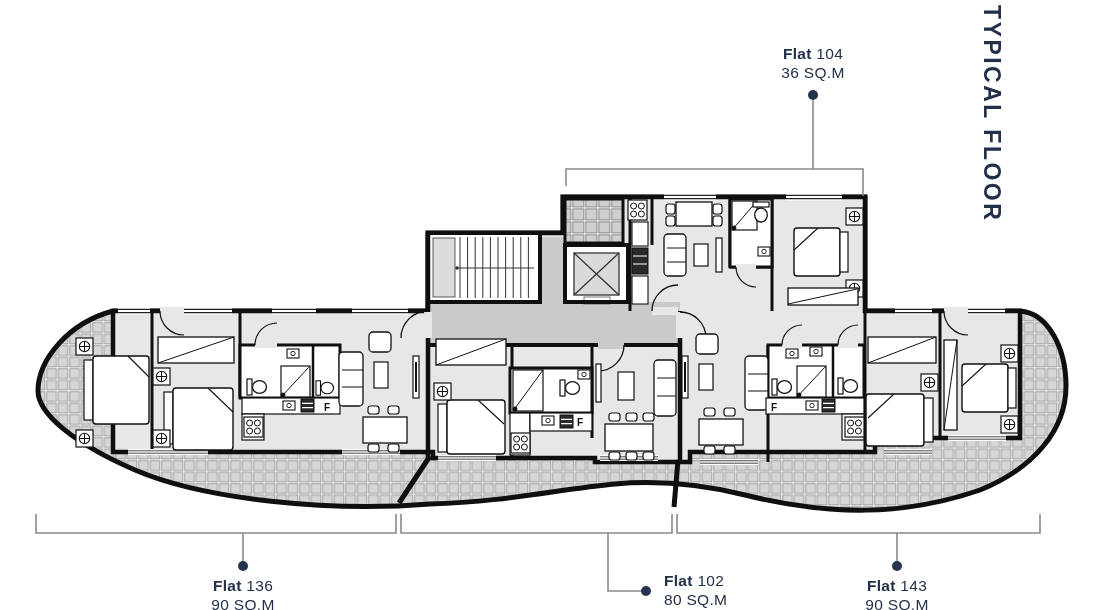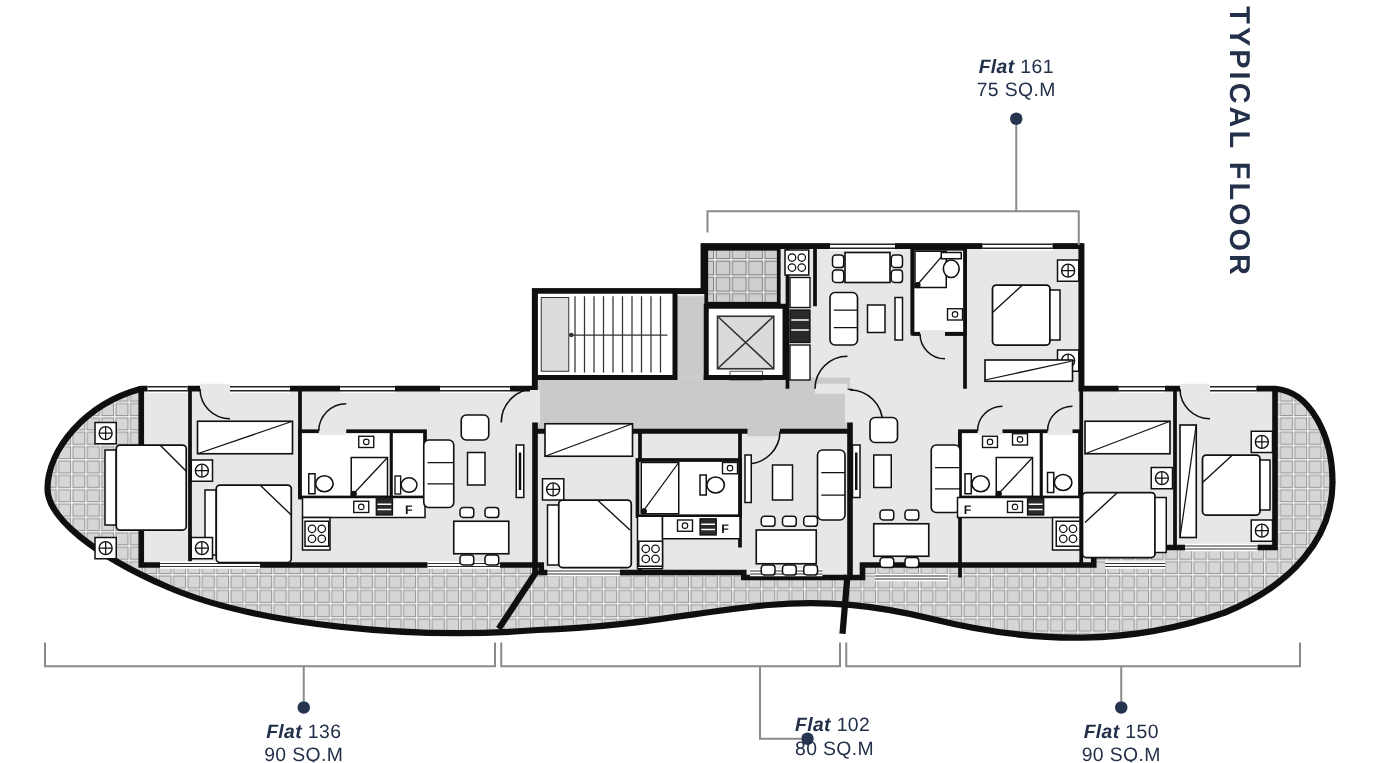--- a/index.html
+++ b/index.html
@@ -1,20 +1,20 @@
 <!DOCTYPE html>
 <html><head>
 <meta charset="utf-8">
 <style>
   html,body{margin:0;padding:0;background:#fff;}
   #stage{position:relative;width:1105px;height:610px;background:#ffffff;overflow:hidden;
          font-family:"Liberation Sans", sans-serif;}
   #plan-svg{position:absolute;left:0;top:0;}
   .lbl{position:absolute;color:#233049;font-size:15.5px;line-height:19px;letter-spacing:.3px;}
-  .lbl .bold{font-weight:bold;font-style:italic;}
+  .lbl .bold{font-weight:bold;}
   .lbl.centered{text-align:center;}
   #title{position:absolute;left:1005px;top:5px;transform:rotate(90deg);transform-origin:0 0;
          white-space:nowrap;font-weight:bold;font-size:23px;letter-spacing:2.5px;color:#233049;}
 </style>
 </head>
 <body>
 
 <div id="stage">
 
   <svg id="plan-svg" width="1105" height="610" viewBox="0 0 1105 610">
@@ -338,32 +338,32 @@
       <circle cx="813" cy="95" r="5"></circle>
       <circle cx="243" cy="566" r="5"></circle>
       <circle cx="646" cy="591" r="5"></circle>
       <circle cx="897" cy="566" r="5"></circle>
     </g>
   </svg>
 
   <div id="title">TYPICAL FLOOR</div>
 
   <div class="lbl centered" style="left:748px;top:44px;width:130px;">
-    <div><span class="bold">Flat</span>&nbsp;<span>161</span></div>
-    <div>75 SQ.M</div>
+    <div><span class="bold">Flat</span>&nbsp;<span>104</span></div>
+    <div>36 SQ.M</div>
   </div>
 
   <div class="lbl centered" style="left:178px;top:576px;width:130px;">
     <div><span class="bold">Flat</span>&nbsp;<span>136</span></div>
     <div>90 SQ.M</div>
   </div>
 
-  <div class="lbl" style="left:636px;top:571px;">
+  <div class="lbl" style="left:664px;top:571px;">
     <div><span class="bold">Flat</span>&nbsp;<span>102</span></div>
     <div>80 SQ.M</div>
   </div>
 
   <div class="lbl centered" style="left:832px;top:576px;width:130px;">
-    <div><span class="bold">Flat</span>&nbsp;<span>150</span></div>
+    <div><span class="bold">Flat</span>&nbsp;<span>143</span></div>
     <div>90 SQ.M</div>
   </div>
 
 </div>
 
 </body></html>

